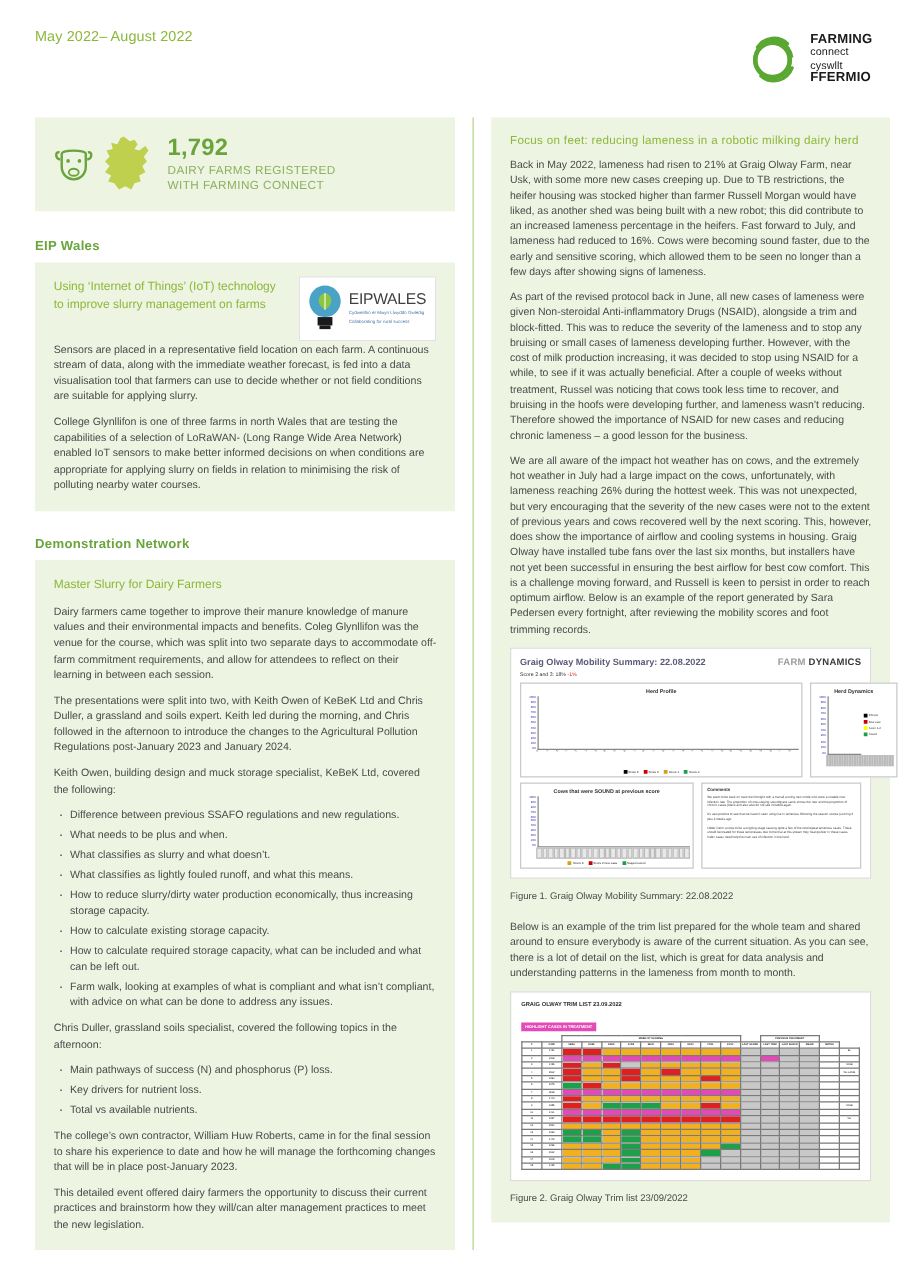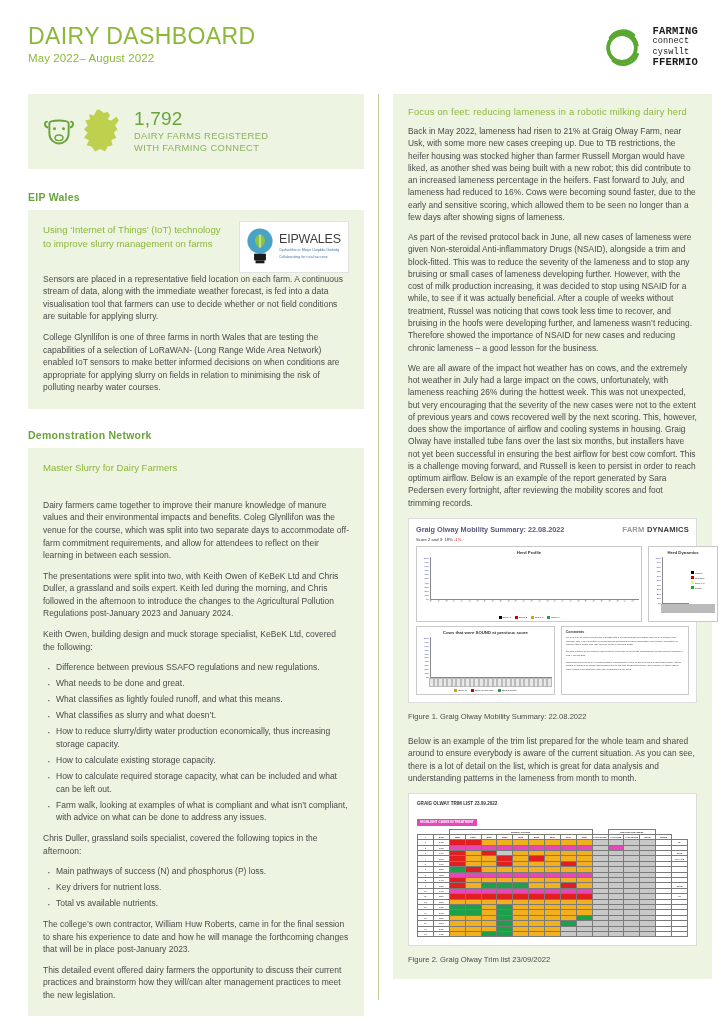--- a/index.html
+++ b/index.html
@@ -51,21 +51,20 @@
   .brand {
     display: flex;
     align-items: center;
     gap: 7px;
     padding-top: 2px;
   }
   .brand-mark { width: 46px; height: 46px; flex: 0 0 46px; }
   .brand-text {
     line-height: 1.06;
     color: #1a1a1a;
-    font-family: Liberation Mono, monospace;
   }
   .brand-l1 { font-size: 10.5px; font-weight: bold; letter-spacing: 0.2px; }
   .brand-l2 { font-size: 8.6px; font-weight: normal; letter-spacing: 0.1px; }
   .brand-l3 { font-size: 8.6px; font-weight: normal; letter-spacing: 0.1px; margin-top: 2.5px;}
   .brand-l4 { font-size: 10.5px; font-weight: bold; letter-spacing: 0.2px; }
 
   
   .columns {
     display: flex;
     padding: 16px 26px 0 28px;
@@ -89,21 +88,21 @@
     padding: 14px 14px 14px 14px;
     display: flex;
     align-items: center;
     gap: 10px;
     margin-bottom: 22px;
   }
   .stat-icons { display: flex; align-items: center; gap: 4px; }
   .stat-text { line-height: 1.12; }
   .stat-number {
     font-size: 19px;
-    font-weight: normal;
+    font-weight: bold;
     color: #6aa43c;
     letter-spacing: 0.2px;
   }
   .stat-caption {
     font-size: 9.4px;
     color: #8bb15e;
     letter-spacing: 0.35px;
     line-height: 1.3;
     margin-top: 1px;
   }
@@ -121,21 +120,21 @@
     padding: 13px 15px 15px 15px;
     box-sizing: border-box;
   }
   .panel-title {
     font-size: 9.6px;
     color: #8cb83a;
     line-height: 1.45;
     margin: 0 0 9px 0;
     max-width: 190px;
   }
-  .panel-title.wide { max-width: 100%; margin-bottom: 24px; }
+  .panel-title.wide { max-width: 100%; margin-bottom: 8px; }
   .panel p {
     font-size: 8.5px;
     line-height: 1.48;
     margin: 0 0 8px 0;
     color: #4a4a4a;
     text-align: left;
   }
   .panel p:last-child { margin-bottom: 0; }
   .panel ul {
     margin: 0 0 8px 0;
@@ -348,21 +347,20 @@
   td.m { background: #e449b8; }
   td.w { background: #ffffff; }
 </style>
 </head>
 <body>
 
 <div class="page">
 
   <div class="header">
     <div class="header-left">
-      <div class="doc-title">DAIRY DASHBOARD</div>
       <div class="doc-subtitle">May 2022– August 2022</div>
     </div>
     <div class="brand">
       <svg class="brand-mark" viewBox="0 0 100 100">
         <g fill="none" stroke="#5aa832" stroke-width="7">
           <circle cx="50" cy="52" r="30"></circle>
           <path d="M22 40 A32 32 0 0 1 78 34" stroke-width="6"></path>
           <path d="M80 62 A32 32 0 0 1 26 72" stroke-width="6"></path>
           <path d="M30 22 A36 36 0 0 1 84 48" stroke-width="5"></path>
         </g>
@@ -435,23 +433,23 @@
       </div>
 
       <div class="section-heading" style="margin-top:20px;">Demonstration Network</div>
       <div class="panel">
         <div class="panel-title wide">Master Slurry for Dairy Farmers</div>
         <p>Dairy farmers came together to improve their manure knowledge of manure values and their environmental impacts and benefits. Coleg Glynllifon was the venue for the course, which was split into two separate days to accommodate off-farm commitment requirements, and allow for attendees to reflect on their learning in between each session.</p>
         <p>The presentations were split into two, with Keith Owen of KeBeK Ltd and Chris Duller, a grassland and soils expert. Keith led during the morning, and Chris followed in the afternoon to introduce the changes to the Agricultural Pollution Regulations post-January 2023 and January 2024.</p>
         <p>Keith Owen, building design and muck storage specialist, KeBeK Ltd, covered the following:</p>
         <ul>
           <li>Difference between previous SSAFO regulations and new regulations.</li>
-          <li>What needs to be done and great.</li>
+          <li>What needs to be plus and when.</li>
+          <li>What classifies as slurry and what doesn’t.</li>
           <li>What classifies as lightly fouled runoff, and what this means.</li>
-          <li>What classifies as slurry and what doesn’t.</li>
           <li>How to reduce slurry/dirty water production economically, thus increasing storage capacity.</li>
           <li>How to calculate existing storage capacity.</li>
           <li>How to calculate required storage capacity, what can be included and what can be left out.</li>
           <li>Farm walk, looking at examples of what is compliant and what isn’t compliant, with advice on what can be done to address any issues.</li>
         </ul>
         <p>Chris Duller, grassland soils specialist, covered the following topics in the afternoon:</p>
         <ul>
           <li>Main pathways of success (N) and phosphorus (P) loss.</li>
           <li>Key drivers for nutrient loss.</li>
           <li>Total vs available nutrients.</li>

